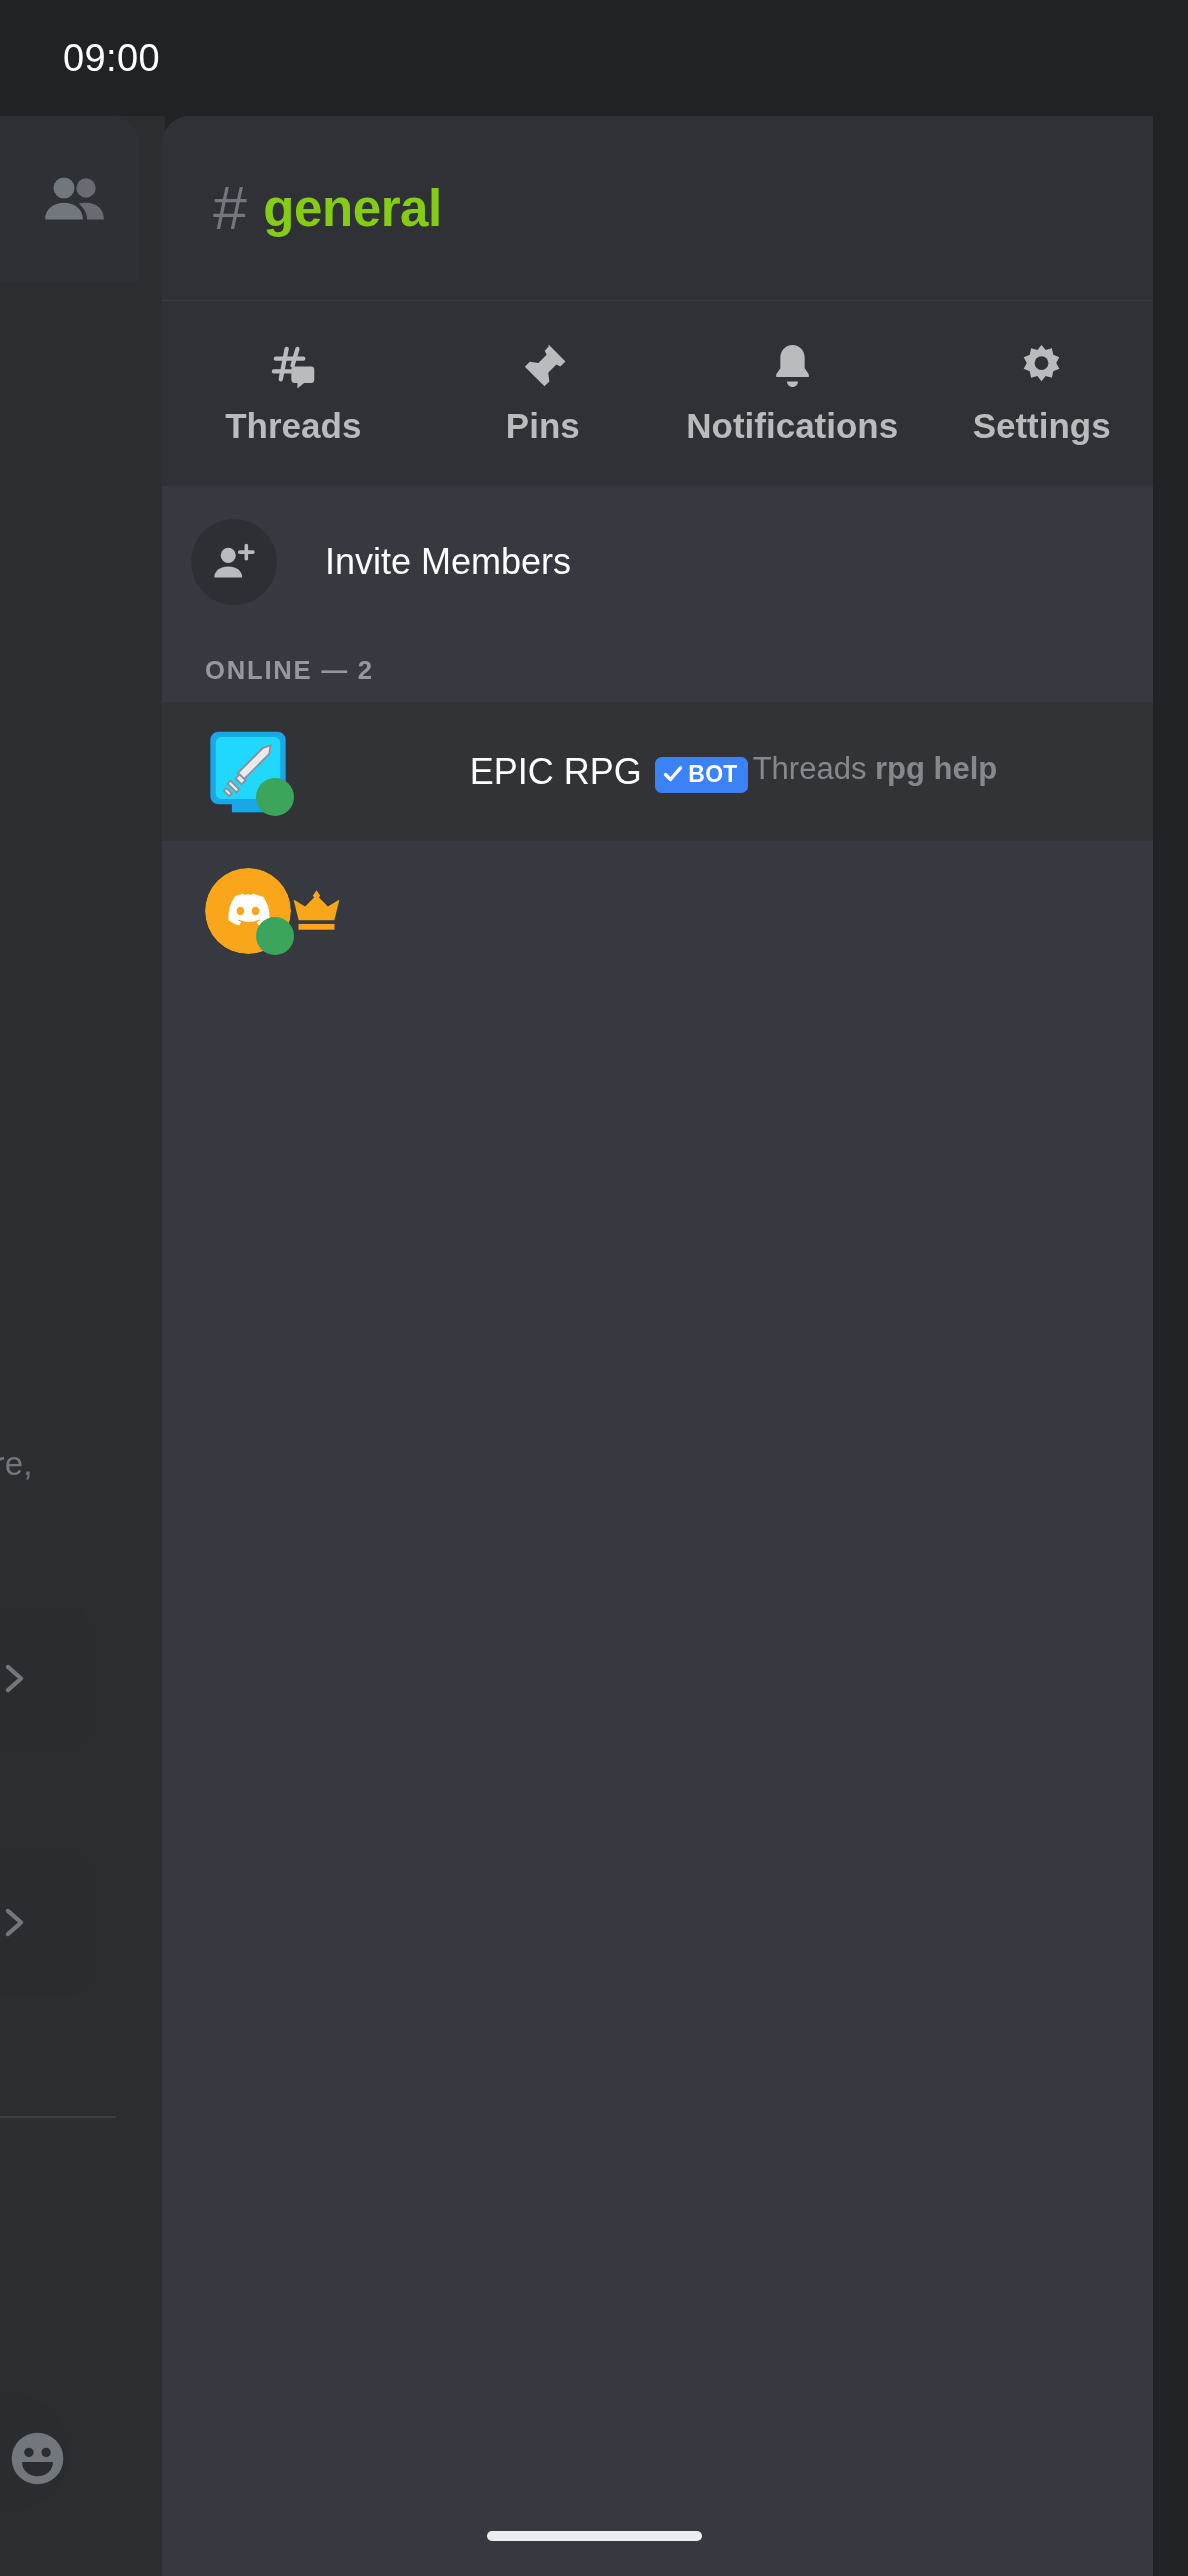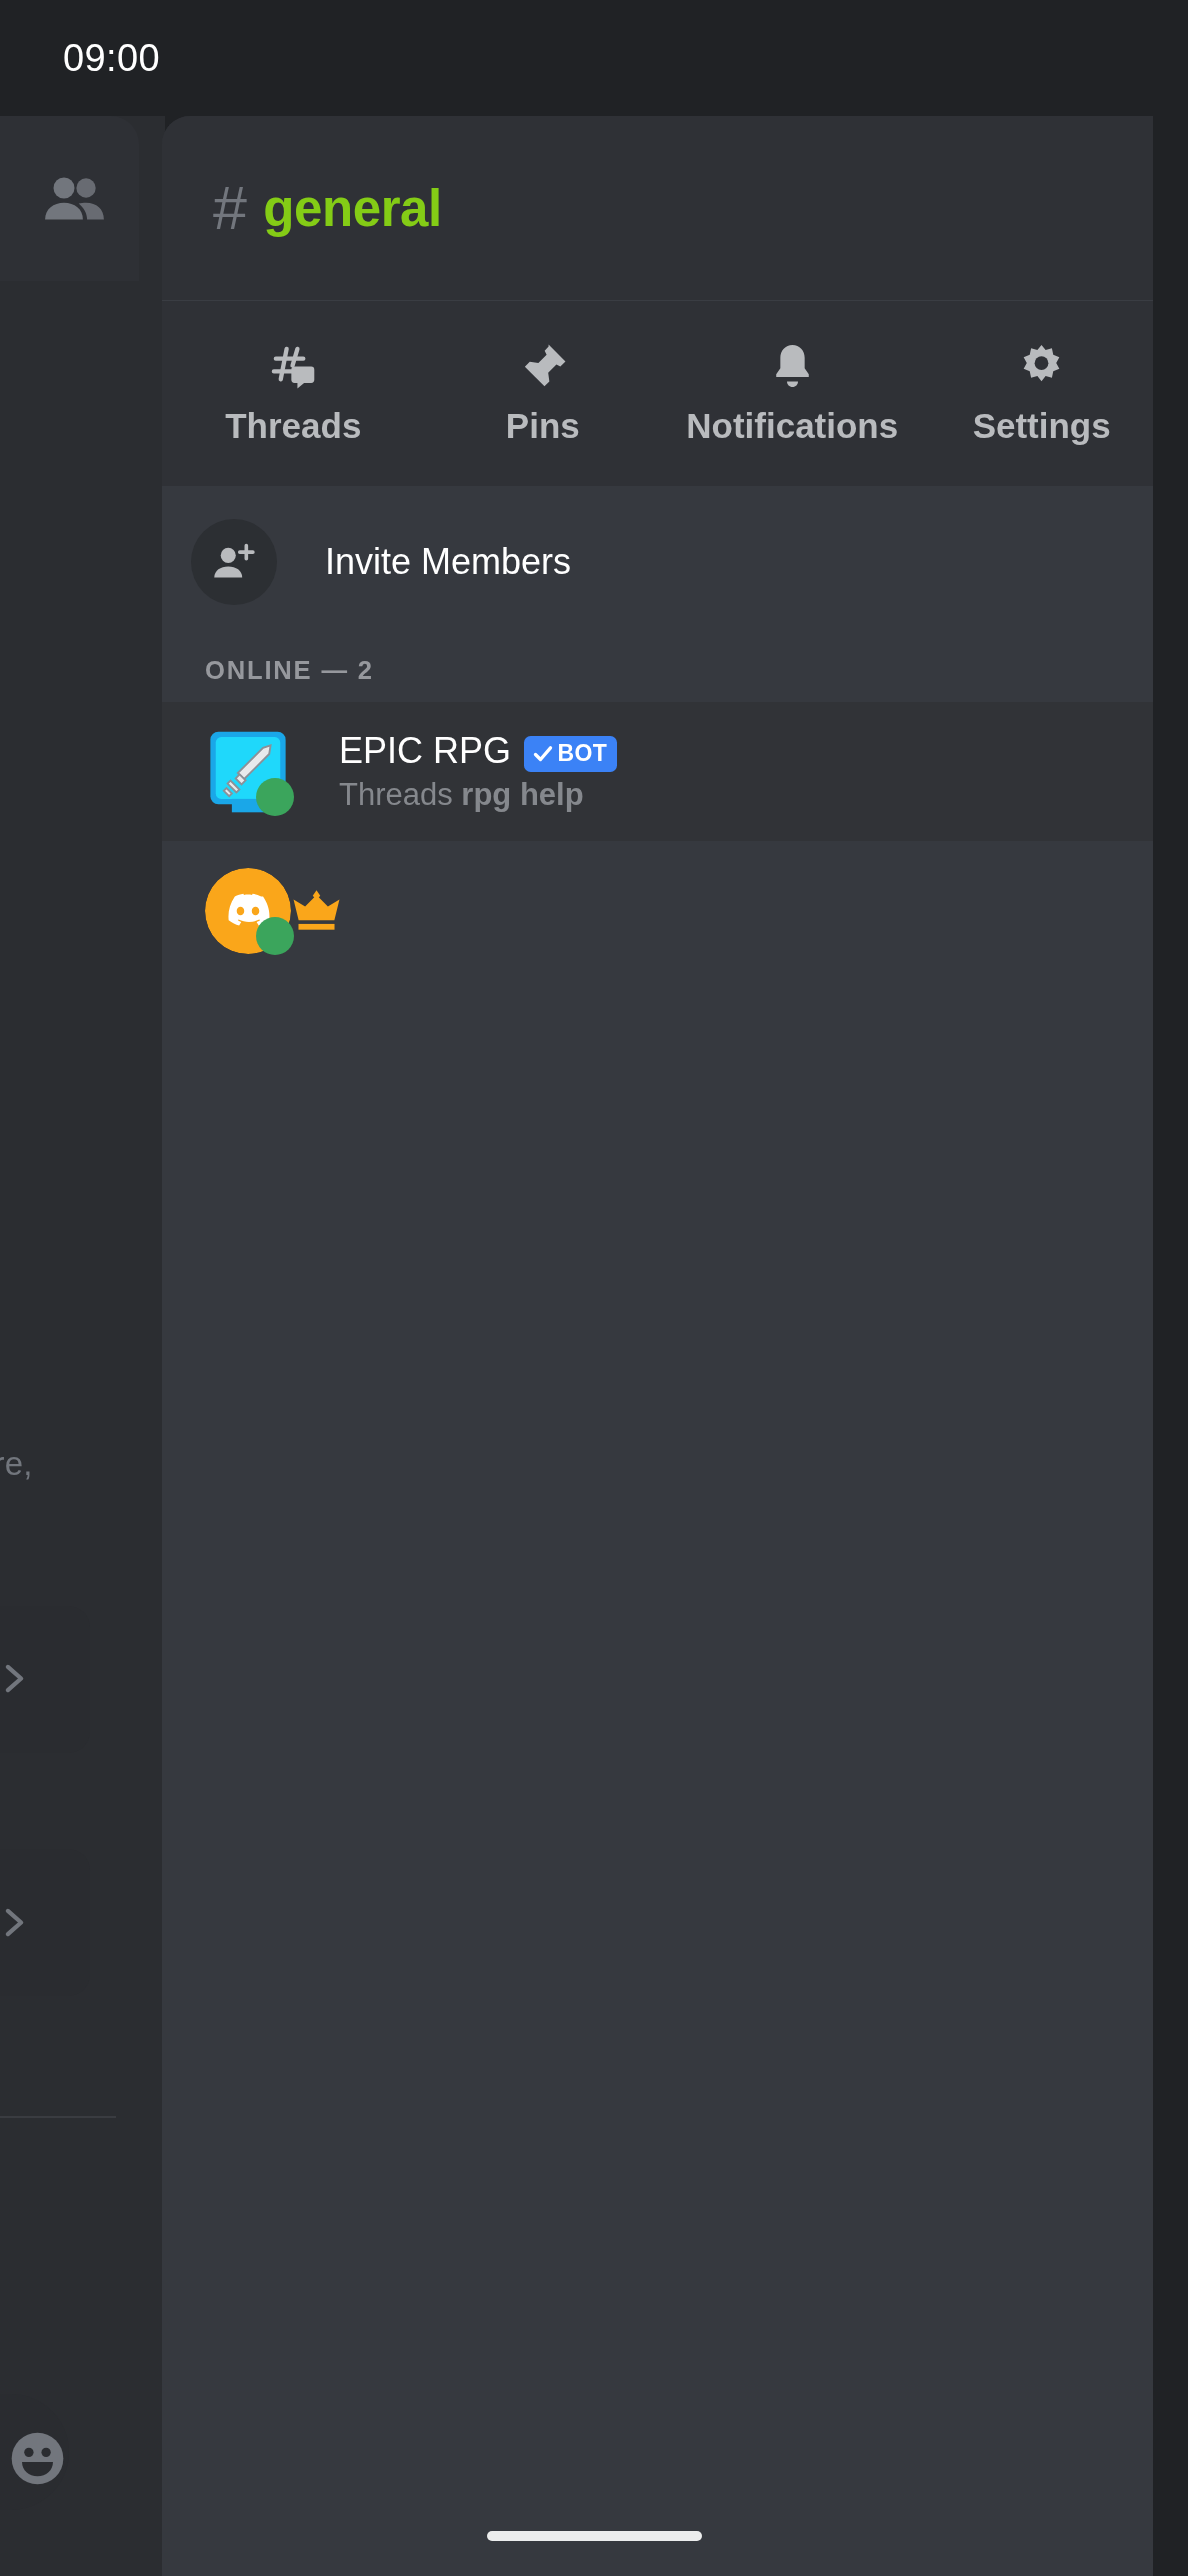--- a/index.html
+++ b/index.html
@@ -144,21 +144,21 @@
     width:86px; height:86px; border-radius:50%; overflow:hidden;
     display:block;
   }
   .avatar-img.square { border-radius:10px; }
   .presence-dot {
     position:absolute; right:-3.3px; bottom:-1.7px;
     width:28px; height:28px; border-radius:50%;
     background:#3ba55c; border:5px solid transparent;
     box-sizing:content-box;
   }
-  .member-info { margin-left:48px; display:flex; flex-direction:column; justify-content:center; gap:5px; flex:1 1 auto; min-width:0; }
+  .member-info { margin-left:48px; display:flex; flex-direction:row; justify-content:center; gap:5px; flex:1 1 auto; min-width:0; }
   .member-name-line { display:flex; align-items:center; gap:13.2px; }
   .member-name { font-size:36px; color:#ffffff; font-weight:400; white-space:nowrap; }
   .bot-badge {
     display:inline-flex; align-items:center; gap:5px;
     background:#3b82f6; border-radius:6.6px;
     padding:3.3px 10px 4.1px 8.3px; height:36px;margin-top:6px;
   }
   .bot-badge .check { width:20px; height:20px; display:block; }
   .bot-badge .txt { font-size:23px; font-weight:700; color:#ffffff; letter-spacing:0.3px; }
   .member-status { font-size:31px; color:#85888d; font-weight:400; white-space:nowrap; }

